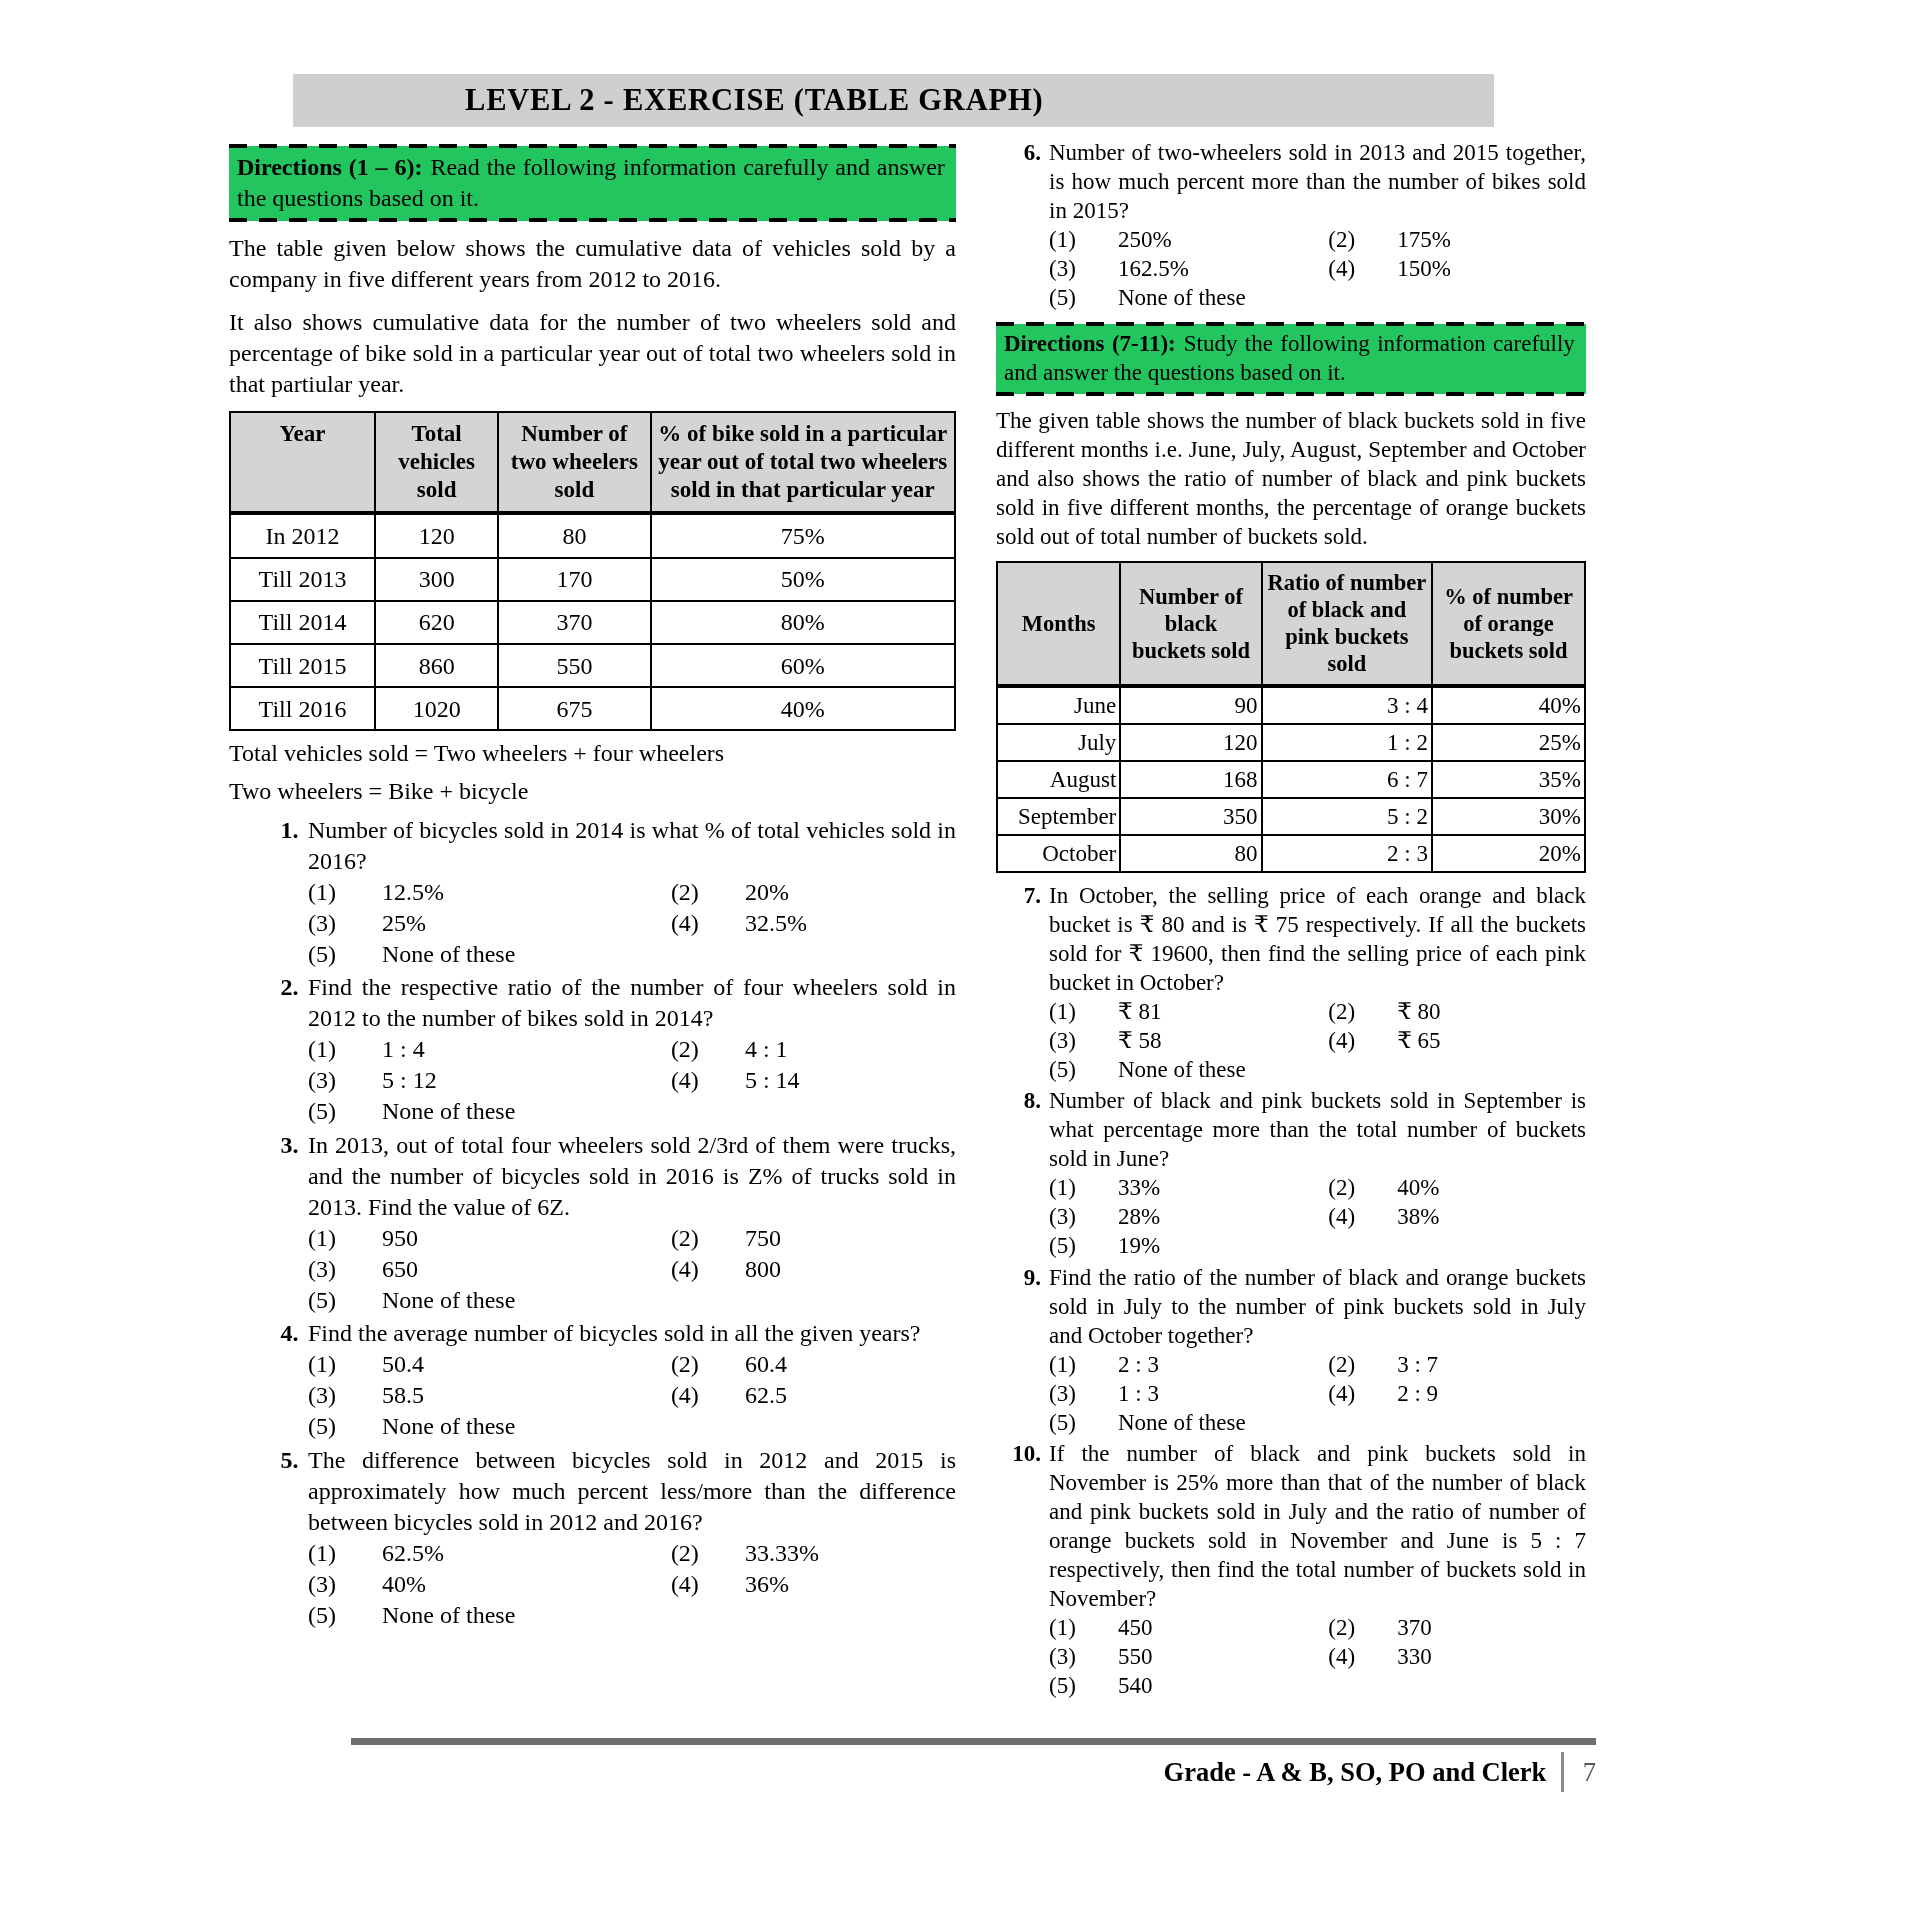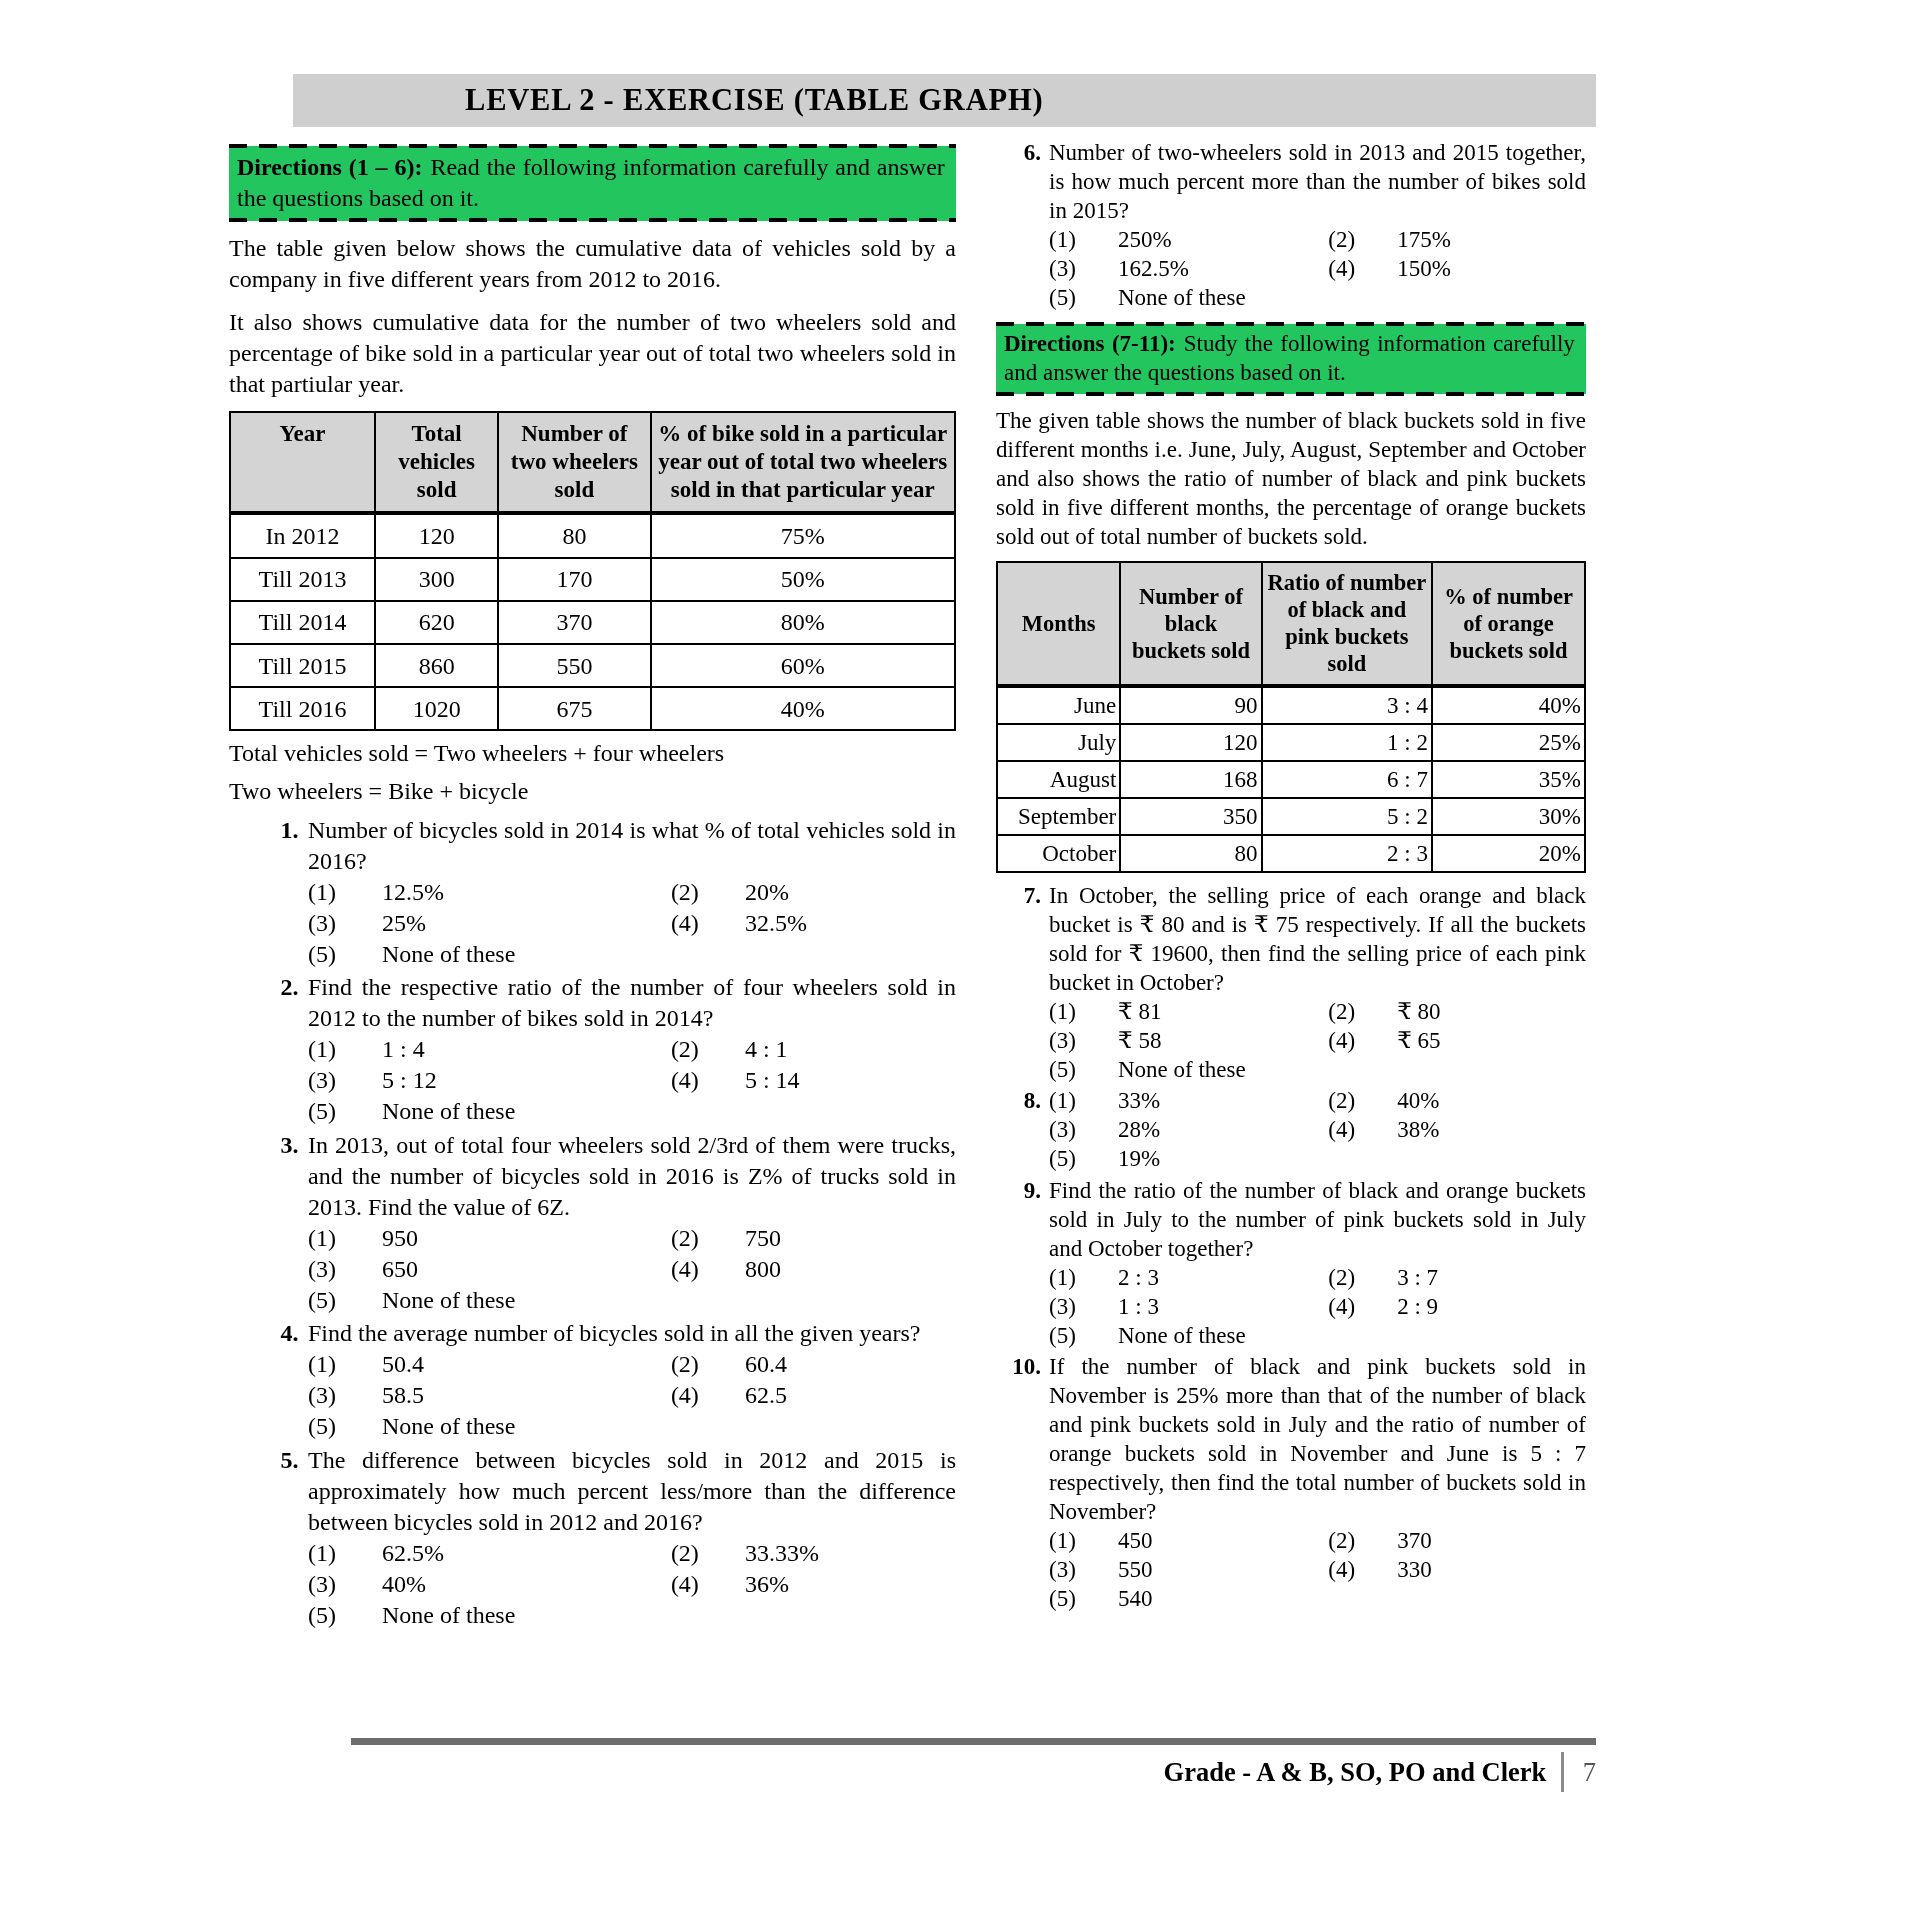--- a/index.html
+++ b/index.html
@@ -1,20 +1,20 @@
 <!DOCTYPE html>
 <html style="font-size:13px"><head>
 <meta charset="utf-8">
 <style>
   html,body{margin:0;padding:0;background:#ffffff;}
   body{width:1925px;height:1925px;font-family:"Liberation Serif","DejaVu Serif",serif;color:#000;}
   .page{position:relative;width:1925px;height:1925px;background:#fff;overflow:hidden;}
 
   .titlebar{
-    position:absolute;left:293px;top:74px;width:1303px;height:53px;
+    position:absolute;left:293px;top:74px;width:1201px;height:53px;
     background:#cfcfcf;box-sizing:border-box;
     font-weight:bold;font-size:30.5px;line-height:53px;
     padding-left:172px;letter-spacing:0.8px;white-space:nowrap;
   }
 
   .col{position:absolute;}
   .leftcol{left:229px;top:146px;width:727px;font-size:24px;line-height:31px;}
   .rightcol{left:996px;top:136px;width:590px;font-size:23px;line-height:29px;}
 
   .dirbox{
@@ -276,20 +276,21 @@
               <div class="opt"><span class="olab">(2)</span><span class="oval">₹ 80</span></div>
               <div class="opt"><span class="olab">(3)</span><span class="oval">₹ 58</span></div>
               <div class="opt"><span class="olab">(4)</span><span class="oval">₹ 65</span></div>
               <div class="opt"><span class="olab">(5)</span><span class="oval">None of these</span></div>
             </div>
           </div>
         </div>
         <div class="q">
           <div class="qnum">8.</div>
           <div class="qbody">
+            <div class="qtext">Number of black and pink buckets sold in September is what percentage more than the total number of buckets sold in June?</div>
             <div class="opts">
               <div class="opt"><span class="olab">(1)</span><span class="oval">33%</span></div>
               <div class="opt"><span class="olab">(2)</span><span class="oval">40%</span></div>
               <div class="opt"><span class="olab">(3)</span><span class="oval">28%</span></div>
               <div class="opt"><span class="olab">(4)</span><span class="oval">38%</span></div>
               <div class="opt"><span class="olab">(5)</span><span class="oval">19%</span></div>
             </div>
           </div>
         </div>
         <div class="q">

